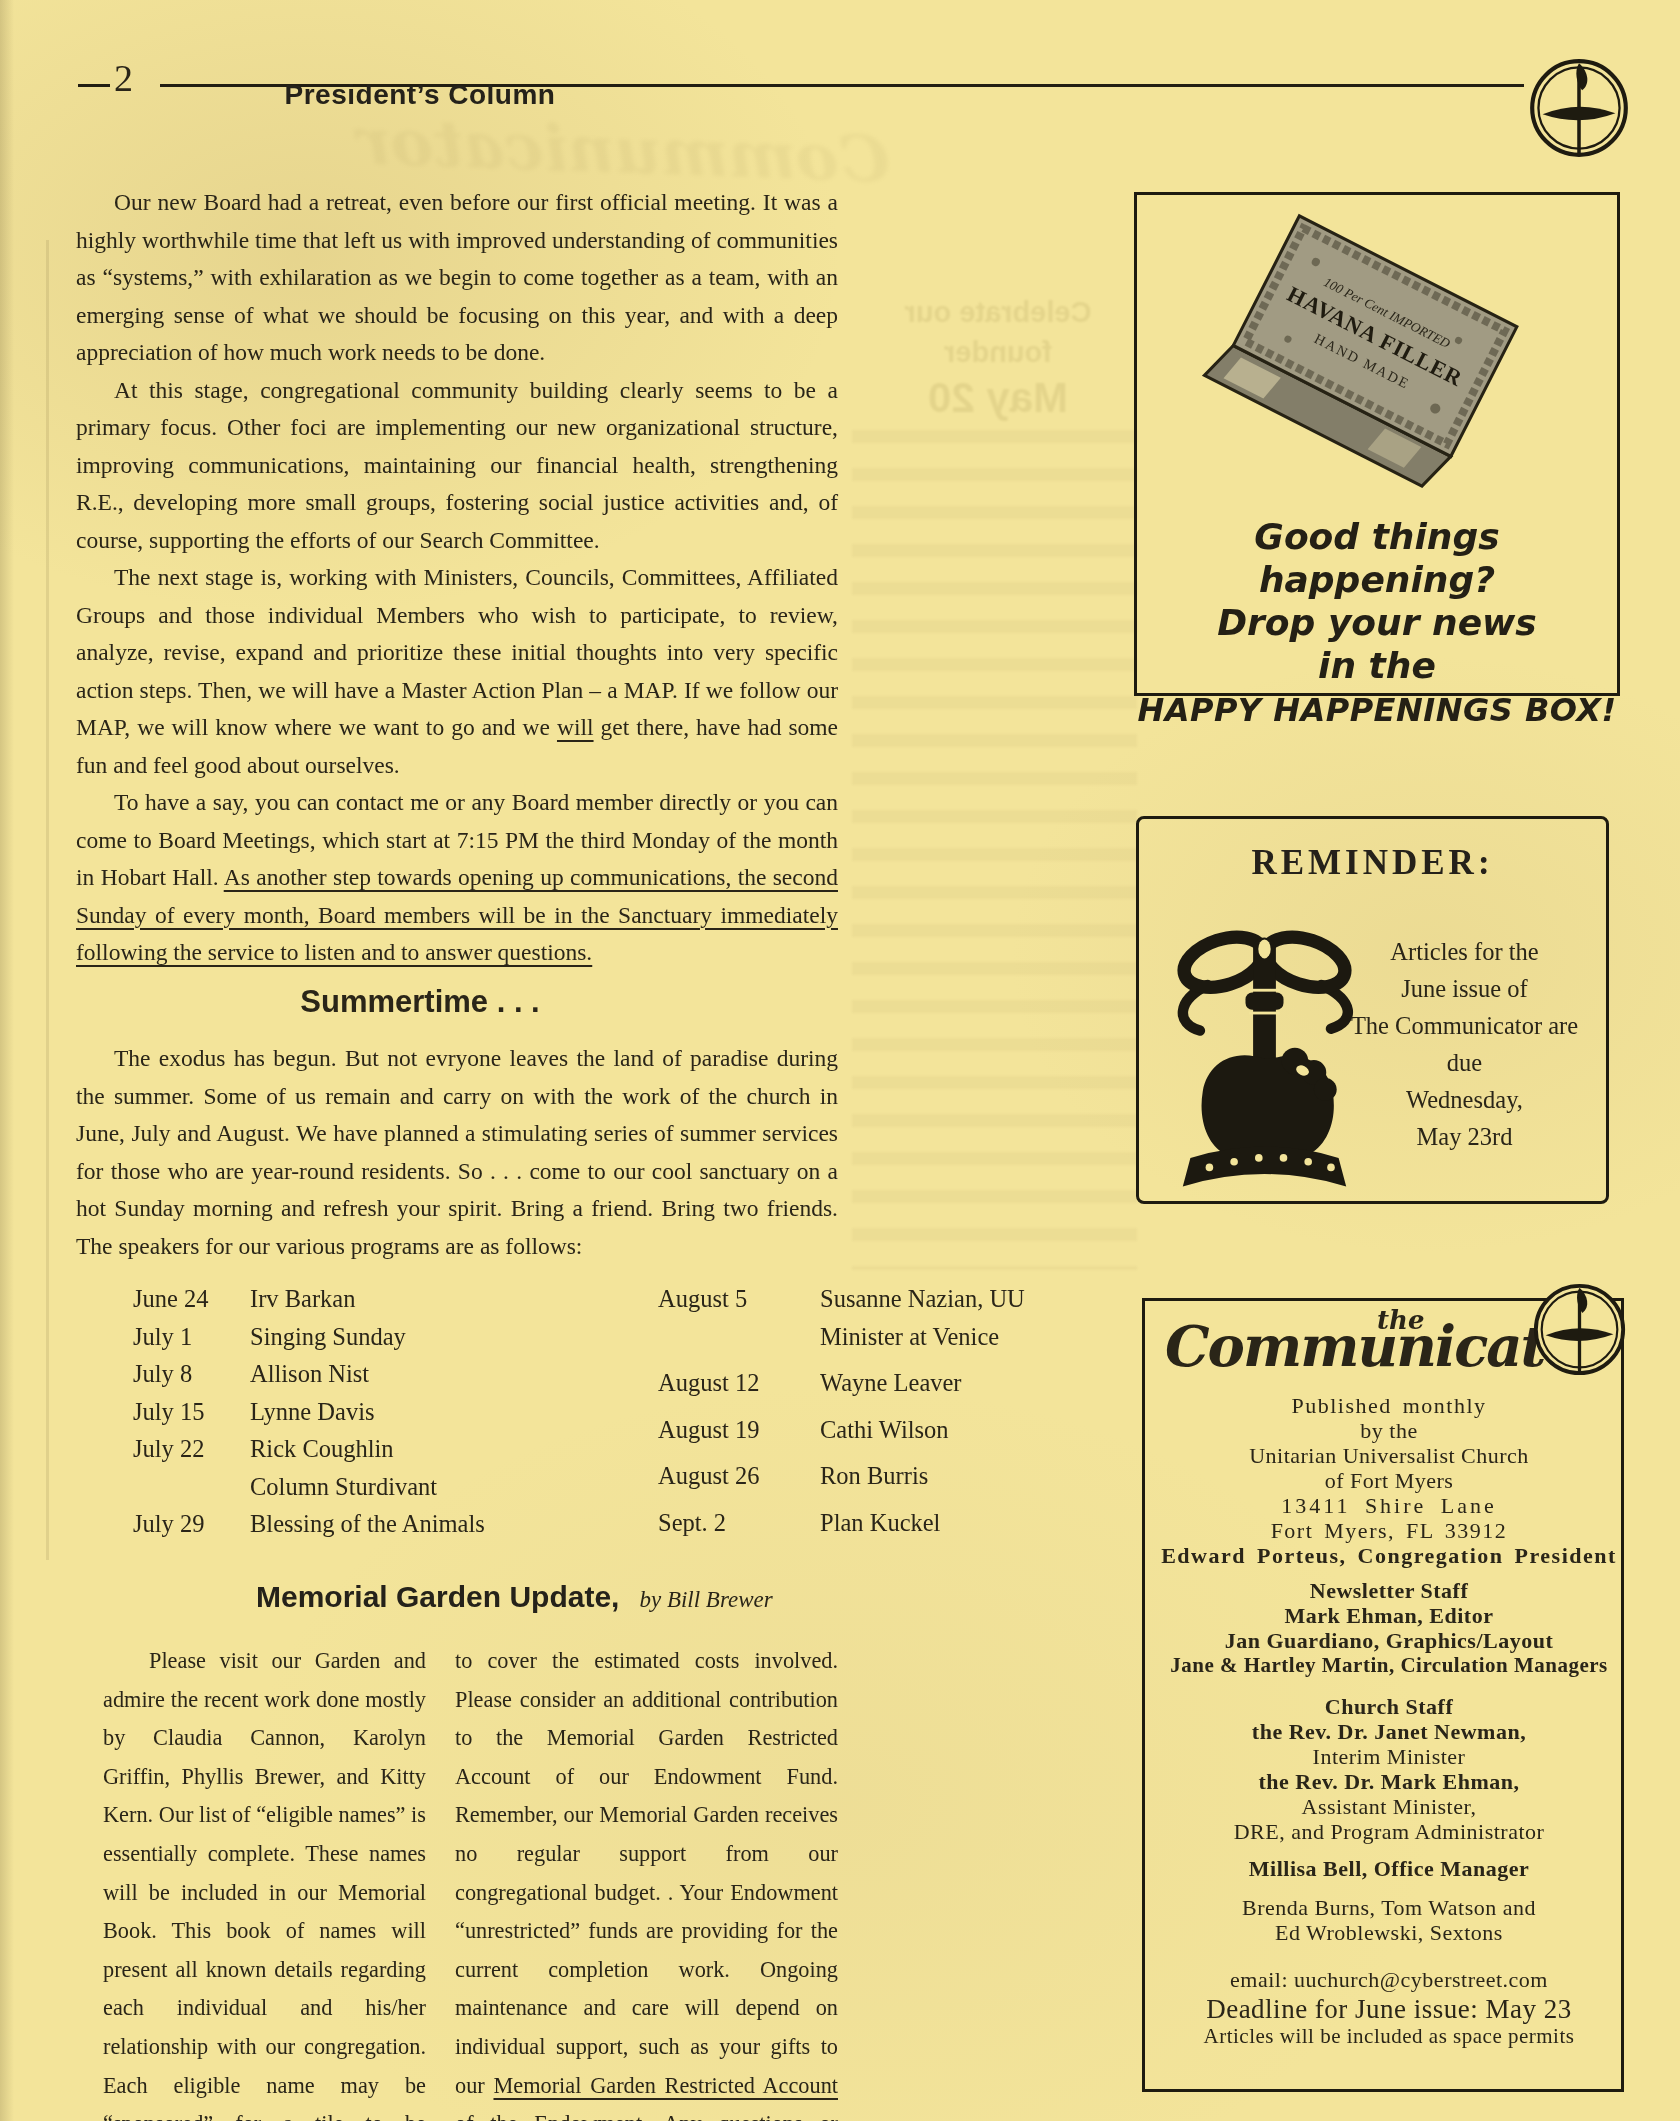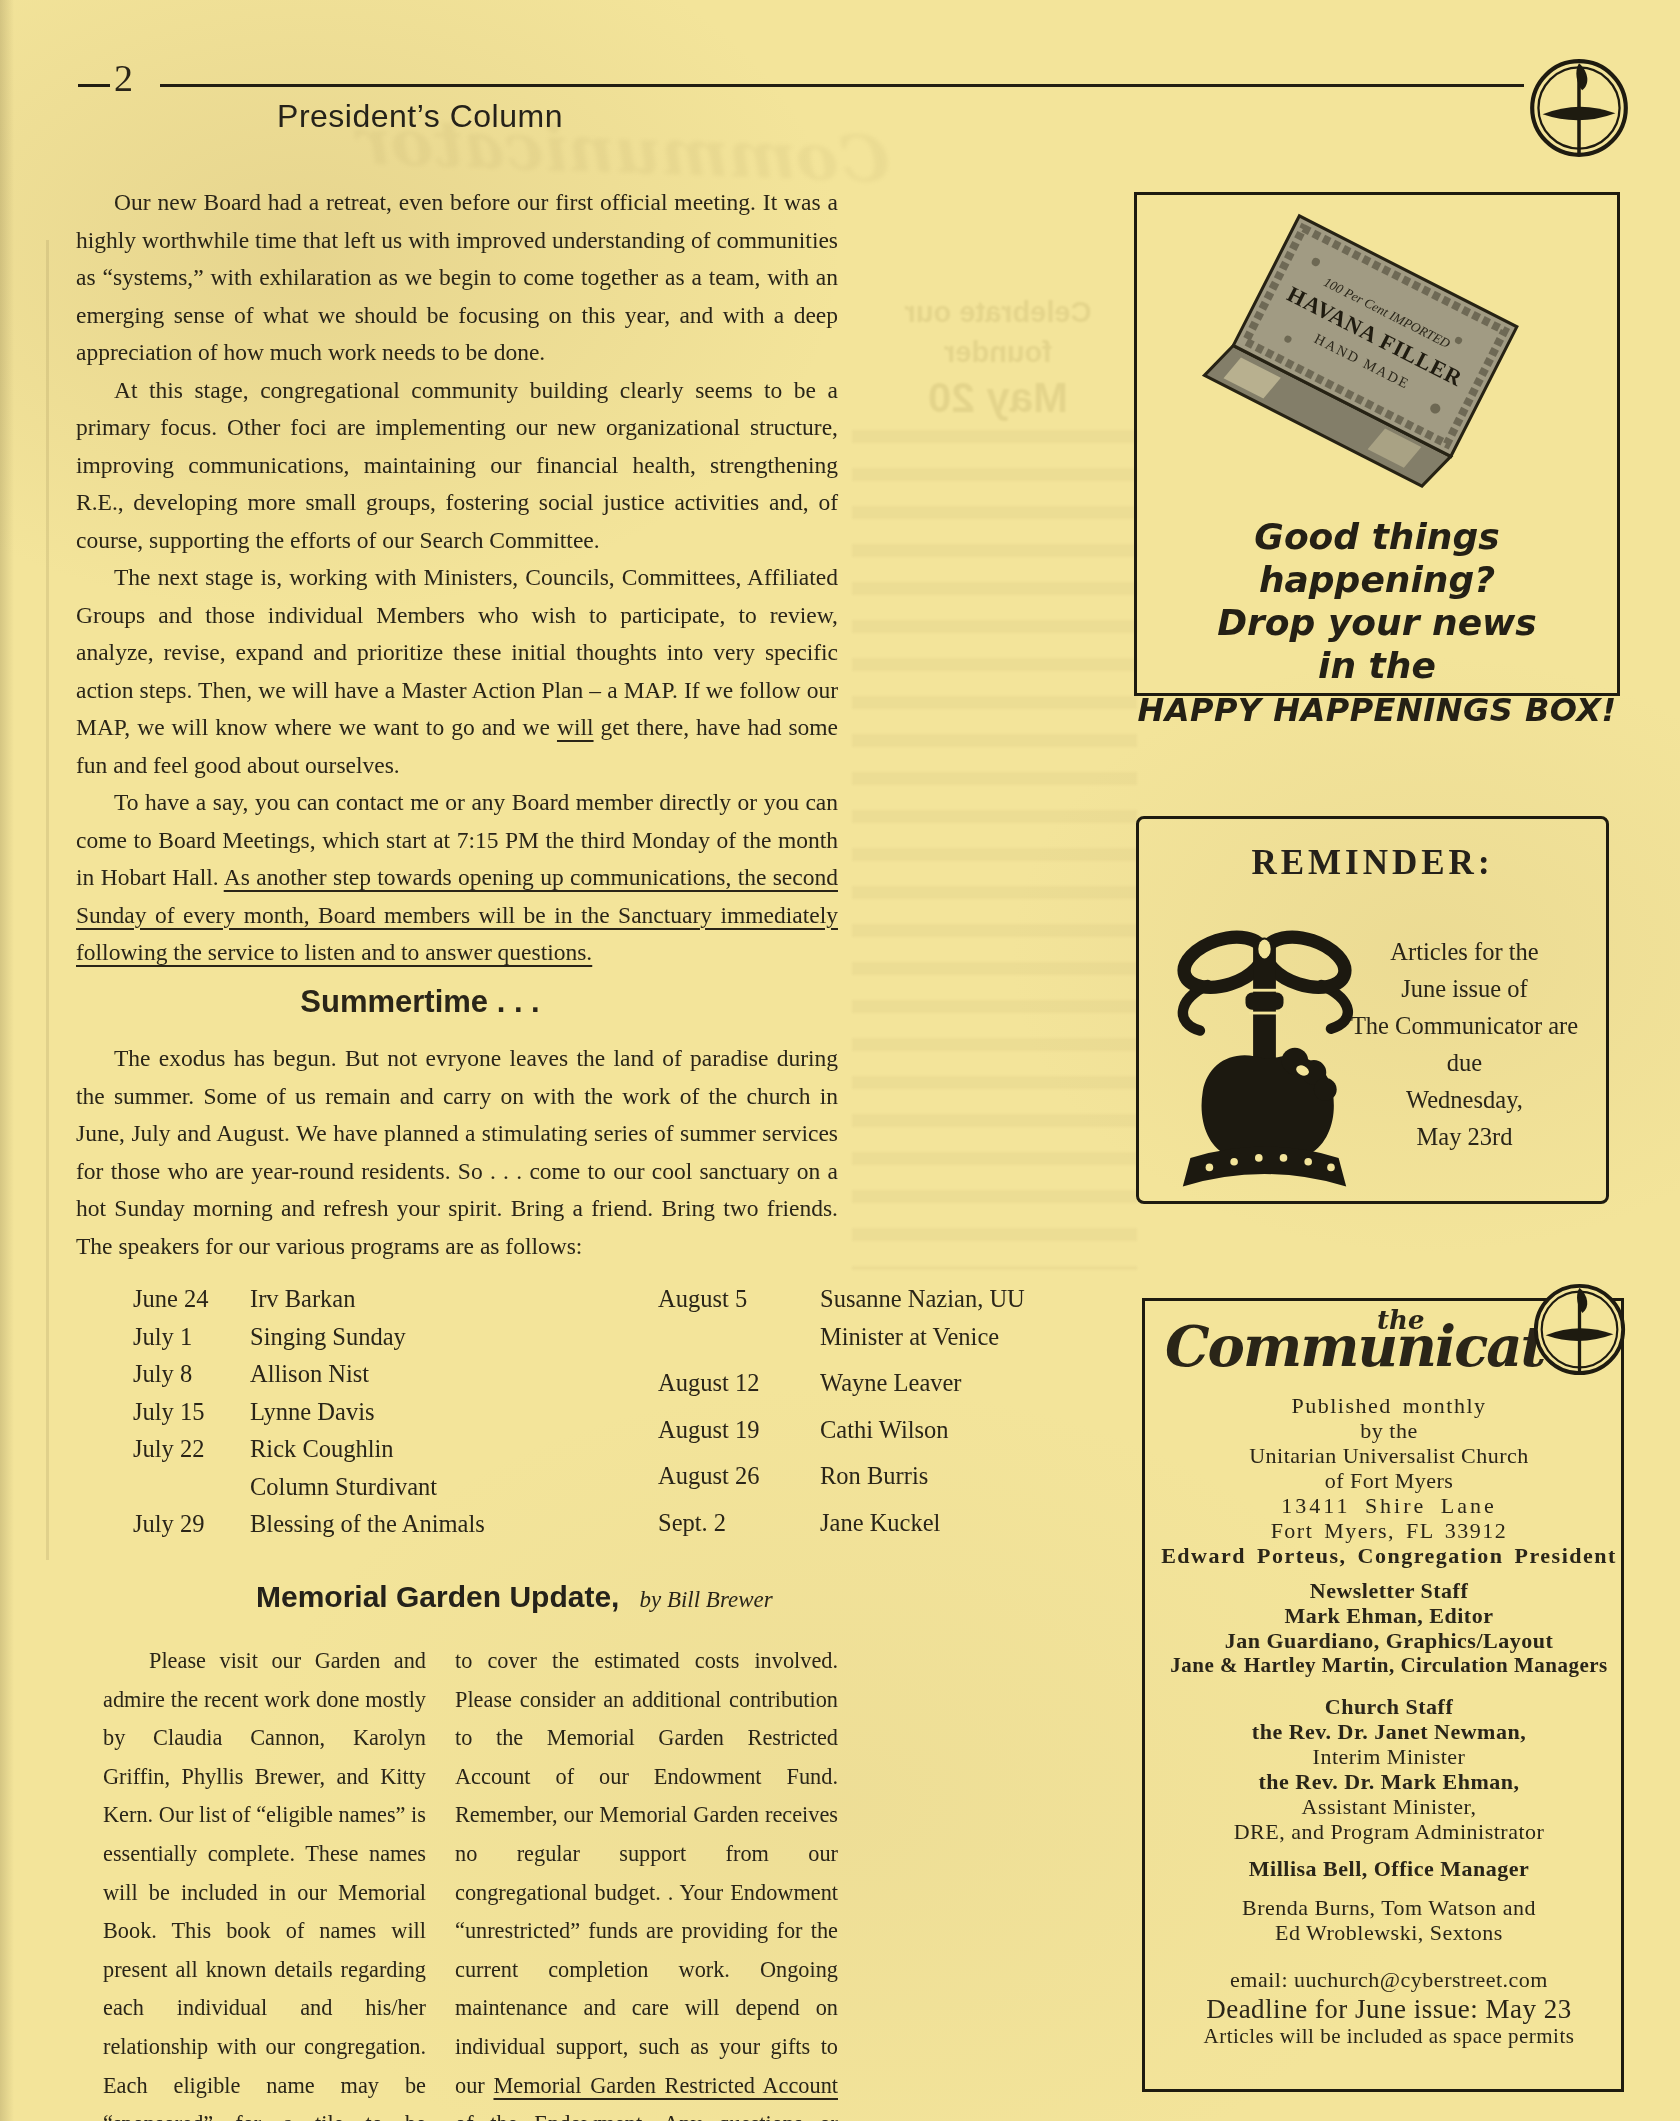--- a/index.html
+++ b/index.html
@@ -29,21 +29,21 @@
     background:repeating-linear-gradient(180deg, rgba(120,100,45,.10) 0 13px, transparent 13px 38px);}
   .scan-edge{left:0;top:0;width:14px;height:100%;background:linear-gradient(90deg,rgba(74,60,25,.18),transparent);}
   .fold{left:46px;top:240px;width:3px;height:1320px;background:rgba(90,75,35,.12);}
 
   
   .rule{background:#221e12;height:3px;}
   .rule-a{left:78px;top:84px;width:32px;}
   .rule-b{left:160px;top:84px;width:1364px;}
   .page-num{left:114px;top:56px;font-size:38px;}
   .logo-top{left:1527px;top:56px;width:104px;height:104px;}
-  .title{left:76px;top:98px;width:688px;font-size:32px;font-weight:400;letter-spacing:.5px;color:#25221a;}
+  .title{left:76px;top:79px;width:688px;font-size:28px;font-weight:700;letter-spacing:.5px;color:#25221a;}
   .byline{left:76px;top:154px;width:688px;font-style:italic;font-size:23px;}
 
   
   .article{left:76px;top:184px;width:762px;font-size:23.5px;line-height:37.5px;text-align:justify;}
   .article p{margin:0;text-indent:38px;}
 
   
   .summer-title{left:76px;top:984px;width:688px;font-size:31px;font-weight:700;}
   .summer-intro{left:76px;top:1040px;width:762px;font-size:23.5px;line-height:37.5px;text-align:justify;text-indent:38px;}
   .sched{font-size:24.5px;line-height:37.5px;}
@@ -165,21 +165,21 @@
     <div class="srow">
         <span class="sd">August 19</span>
         <span class="sn">Cathi Wilson</span>
       </div>
     <div class="srow">
         <span class="sd">August 26</span>
         <span class="sn">Ron Burris</span>
       </div>
     <div class="srow">
         <span class="sd">Sept. 2</span>
-        <span class="sn">Jane Kuckel</span>
+        <span class="sn">Plan Kuckel</span>
       </div>
   </div>
 
   <div class="abs mem-title">
     <span class="mt">Memorial Garden Update,</span>
     <span class="mb">by Bill Brewer</span>
   </div>
   <div class="abs mem-col mem-col1">Please visit our Garden and admire the recent work done mostly by Claudia Cannon, Karolyn Griffin, Phyllis Brewer, and Kitty Kern.  Our list of “eligible names” is essentially complete. These names will be included in our Memorial Book. This book of names will present all known details regarding each individual and his/her relationship with our congregation.  Each eligible name may be “sponsored” for a tile to be engraved and installed on the garden monuments.  A “sponsor” contribution of at least $100.00 is requested</div>
   <div class="abs mem-col mem-col2"><span>to cover the estimated costs involved.  Please consider an additional contribution to the Memorial Garden Restricted Account of our Endowment Fund.  Remember, our Memorial Garden receives no regular support from our congregational budget. . Your Endowment “unrestricted” funds are providing for the current completion work.  Ongoing maintenance and care will depend on individual support, such as your gifts to our </span><span class="u">Memorial Garden Restricted Account</span><span> of the Endowment. Any questions or comments, please call Bill Brewer, Ad Hoc Chair, at 489-0889.</span></div>
 

